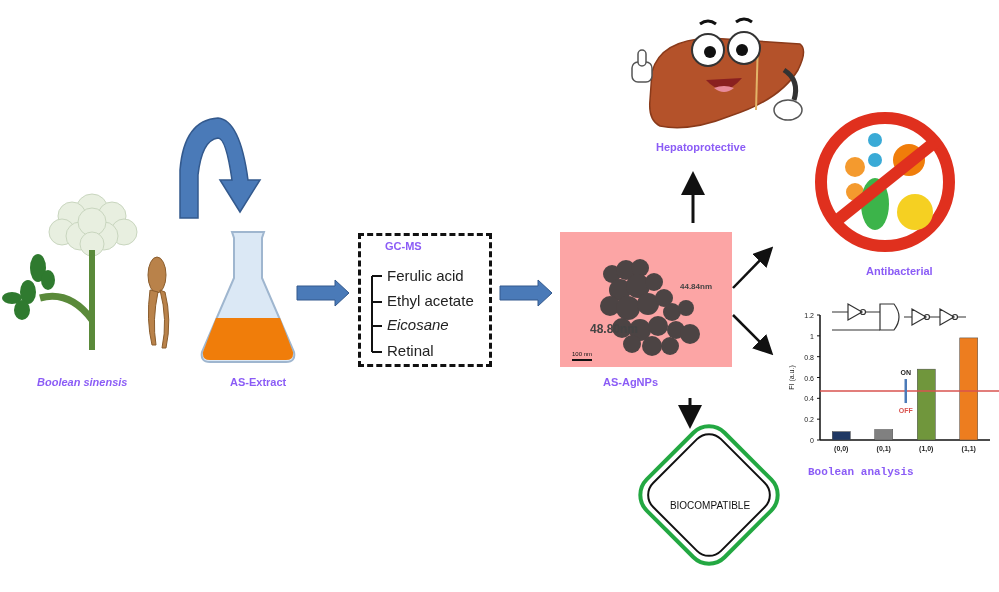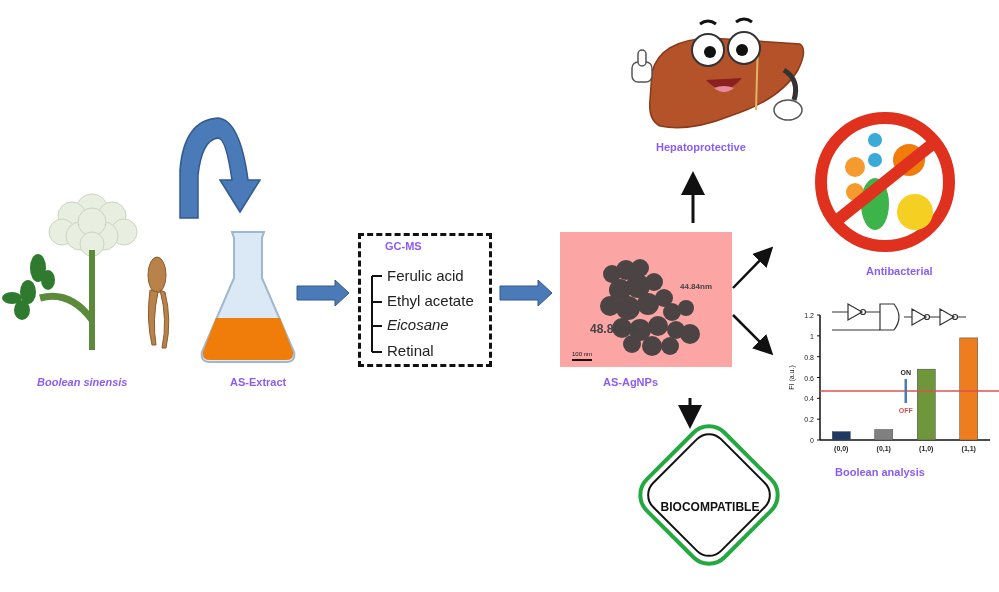--- a/index.html
+++ b/index.html
@@ -178,18 +178,18 @@
     <text x="113.75" y="151" font-size="7" text-anchor="middle" fill="#222" font-weight="bold">(0,1)</text>
     <rect x="147.25" y="69.16666666666666" width="18" height="70.83333333333334" fill="#70963c" stroke="#444" stroke-width="0.5"></rect>
     <text x="156.25" y="151" font-size="7" text-anchor="middle" fill="#222" font-weight="bold">(1,0)</text>
     <rect x="189.75" y="37.91666666666667" width="18" height="102.08333333333333" fill="#ed7d1f" stroke="#444" stroke-width="0.5"></rect>
     <text x="198.75" y="151" font-size="7" text-anchor="middle" fill="#222" font-weight="bold">(1,1)</text>
     <line x1="50" y1="91.04166666666666" x2="230" y2="91.04166666666666" stroke="#d9534f" stroke-width="1.5"></line>
     <line x1="135.75" y1="79.04166666666666" x2="135.75" y2="103.04166666666666" stroke="#4a7ab8" stroke-width="2.5"></line>
     <text x="135.75" y="75.04166666666666" font-size="7" text-anchor="middle" fill="#222" font-weight="bold">ON</text>
     <text x="135.75" y="113.04166666666666" font-size="7" text-anchor="middle" fill="#d9534f" font-weight="bold">OFF</text>
   </svg>
-<div class="lbl" style="left:835px;top:466px;">Boolean analysis</div>
+<div class="lbl" style="left:808px;top:466px;font-family:Liberation Mono, monospace;">Boolean analysis</div>
 
 <div class="abs" style="left:652px;top:438px;width:114px;height:114px;transform:rotate(45deg);border:4px solid #23a842;border-radius:24px;box-sizing:border-box;">
   <div class="abs" style="left:4px;top:4px;right:4px;bottom:4px;border:2px solid #111;border-radius:18px;"></div>
 </div>
-<div class="abs" style="left:655px;top:500px;width:110px;text-align:center;font-size:12px;font-weight:bold;color:#111;">BIOCOMPATIBLE</div>
+<div class="abs" style="left:655px;top:500px;width:110px;text-align:center;font-size:10px;font-weight:normal;color:#111;">BIOCOMPATIBLE</div>
 
 </body></html>

